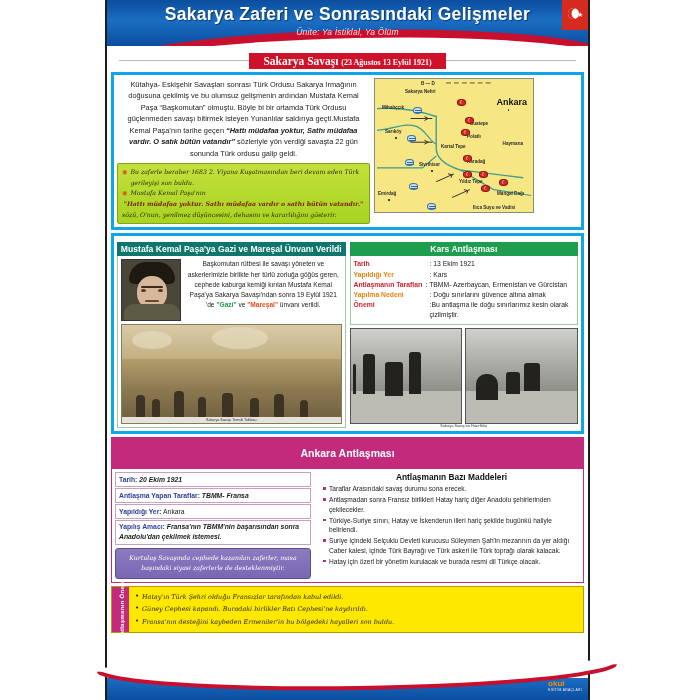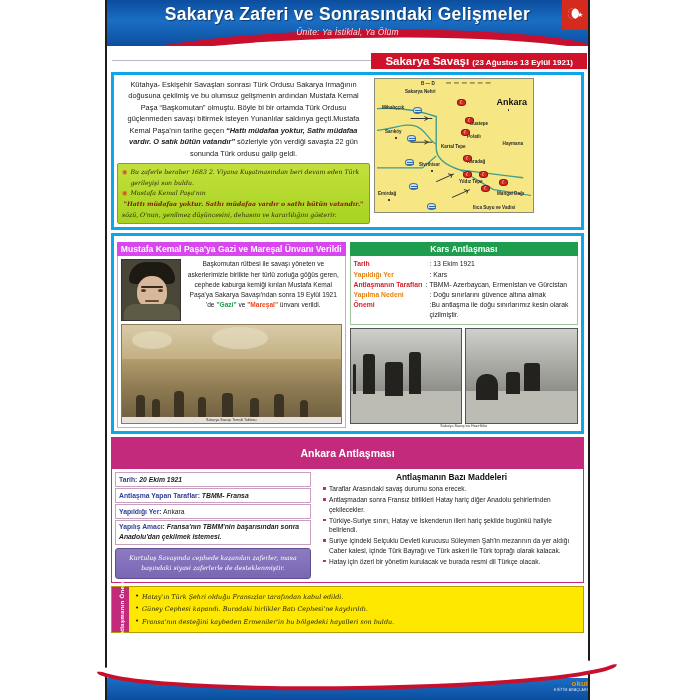--- a/index.html
+++ b/index.html
@@ -54,21 +54,21 @@
   .flag .crescent{
     position:absolute; left:6px; top:8px; width:11px; height:11px;
     border-radius:50%; background:#fff;
     box-shadow:3.5px 0 0 0 #d52b1e inset;
   }
   .flag .star{
     position:absolute; left:15px; top:11px; color:#fff; font-size:7px; line-height:7px;
   }
 
   
-  .banner-wrap{ position:relative; text-align:right; margin:5px 1px 0; }
+  .banner-wrap{ position:relative; text-align:center; margin:5px 8px 0;font-family:Liberation Serif, serif; }
   .banner-wrap:before{
     content:""; position:absolute; left:4px; right:4px; top:50%; height:1px;
     background:#b9b9c6;
   }
   .banner{
     position:relative; display:inline-block; padding:2px 14px;
     color:#fff; font-size:11.5px; font-weight:bold;
   }
   .banner small{ font-size:8px; font-weight:bold; }
   .banner.red{ background:#cf1229; }
@@ -122,21 +122,21 @@
   }
   .map .dot{ position:absolute; width:1.5px; height:1.5px; background:#222; border-radius:50%; }
 
   
   .two-col{ display:flex; gap:4px; margin-top:3px; }
   .col{ flex:1 1 0; min-width:0; }
   .panel-head{
     color:#fff; font-size:8.6px; font-weight:bold; text-align:center;
     padding:2px 3px; white-space:nowrap; overflow:hidden;
   }
-  .panel-head.orange{ background:#d946ef; }
+  .panel-head.orange{ background:#0f766e; }
   .panel-head.green{ background:#1f9d4f; }
   .panel-body{ border:1px solid #9ec79e; border-top:none; padding:3px; }
 
   .mk-row{ display:flex; gap:4px; }
   .mk-photo{
     width:60px; height:62px; flex:0 0 60px; position:relative; overflow:hidden;
     background:#4a4637; border:1px solid #333;
   }
   .mk-photo .hat{ position:absolute; left:7px; top:2px; width:46px; height:22px; background:#1d1a14; border-radius:22px 22px 6px 6px; }
   .mk-photo .face{ position:absolute; left:15px; top:16px; width:30px; height:32px; background:#d8b89a; border-radius:48% 48% 44% 44%; }
@@ -234,21 +234,21 @@
     position:absolute; left:-10px; top:-10px; width:520px; height:22px;
     background:#c8102e; border-radius:0 0 50% 50% / 0 0 100% 100%;
     transform:rotate(-.8deg);
   }
   .footer .fswoosh2{
     position:absolute; left:-10px; top:-14px; width:520px; height:22px;
     background:#ffffff; border-radius:0 0 50% 50% / 0 0 100% 100%;
     transform:rotate(-.8deg);
   }
   .logo{
-    position:absolute; right:0; top:2px; z-index:5; text-align:right;
+    position:absolute; right:6px; top:2px; z-index:5; text-align:left;
   }
   .logo .l1{ color:#f29100; font-size:8px; font-weight:bold; line-height:8px; }
   .logo .l2{ color:#e8e8e8; font-size:3.4px; letter-spacing:.3px; }
 </style>
 </head>
 <body>
 
 <div class="poster">
 
   <div class="header">

